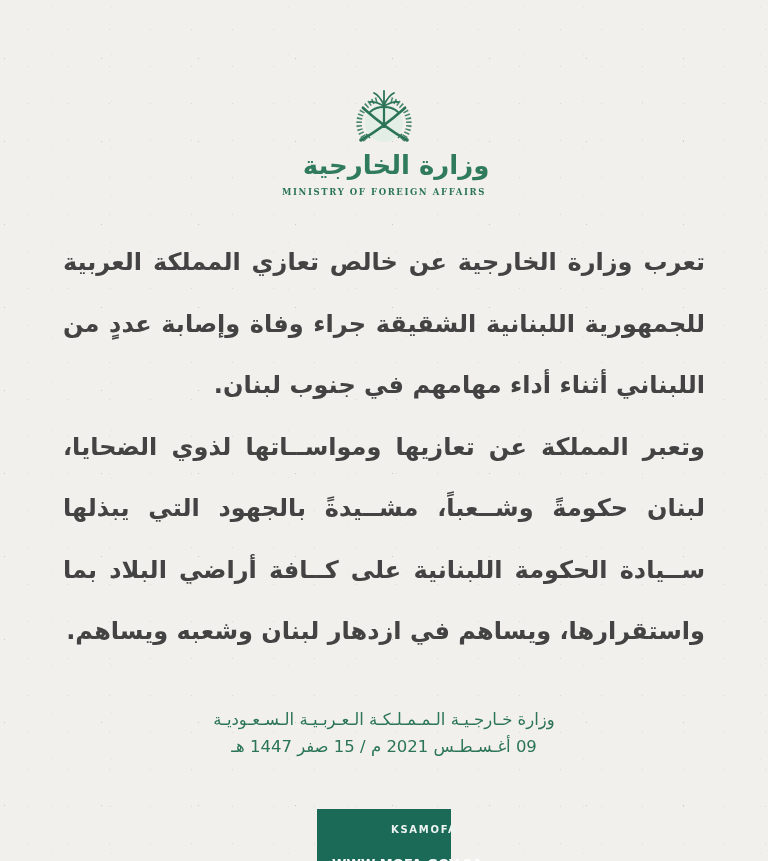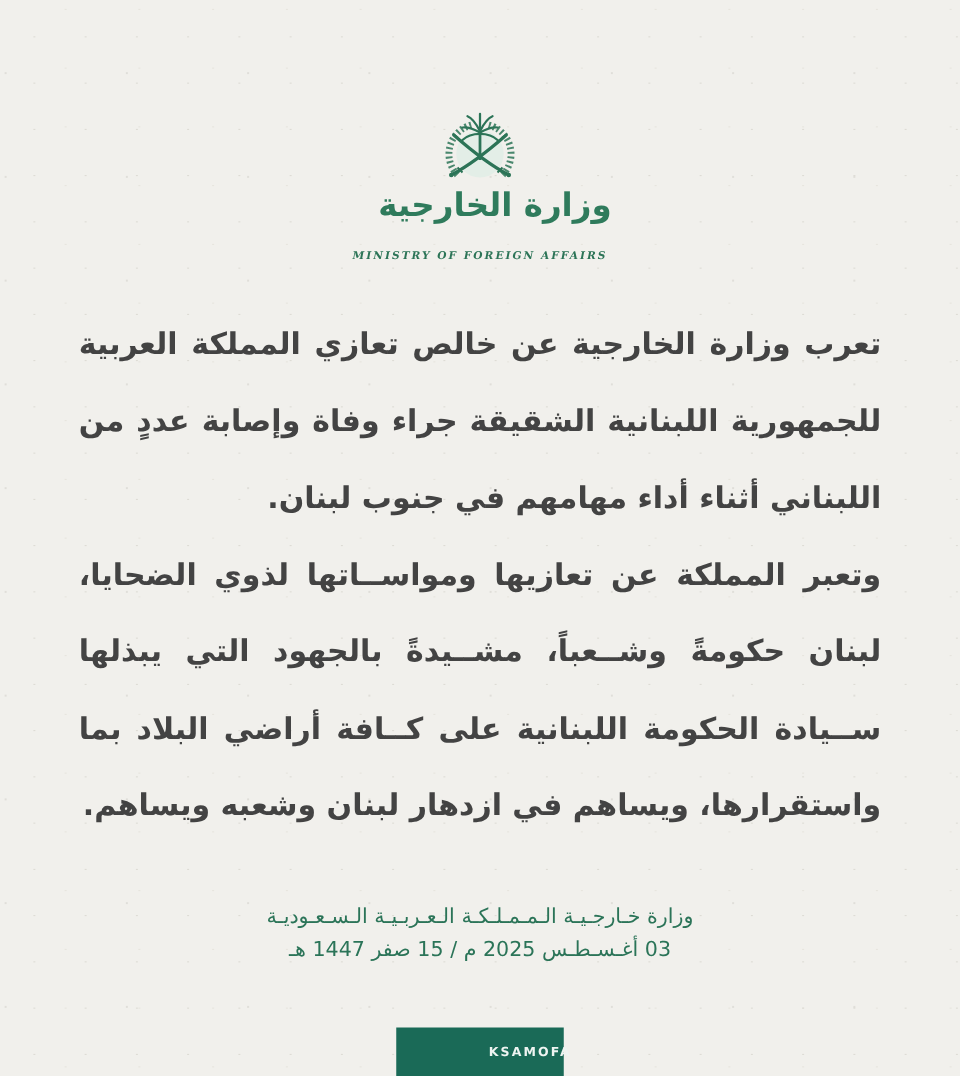--- a/index.html
+++ b/index.html
@@ -13,22 +13,22 @@
     background-size:41px 37px, 59px 47px, 97px 83px;
     background-position:7px 11px, 23px 31px, 53px 17px;
     font-family:"DejaVu Sans", sans-serif;
   }
   .logo-block{padding-top:83px;text-align:center;}
   .emblem{display:block;margin:0 auto;width:84px;height:66px;}
   .calligraphy{
     margin-top:1px;font-size:26px;font-weight:bold;color:#2f7b5c;line-height:30px;padding-left:24px;
   }
   .ministry-en{
-    margin-top:20px;font-size:8.5px;font-weight:bold;letter-spacing:1.6px;
-    color:#2c7457;font-family:"DejaVu Serif", serif;font-style:italic;
+    margin-top:7px;font-size:8.5px;font-weight:bold;letter-spacing:1.6px;
+    color:#2c7457;font-family:"DejaVu Serif", serif;
   }
   .statement{
     width:642px;margin:47px auto 0;direction:rtl;
     color:#434343;font-weight:bold;font-size:24px;
   }
   .line{
     line-height:37.5px;height:37.5px;overflow:hidden;
     text-align:justify;text-align-last:justify;white-space:normal;
   }
   .line.end{text-align:center;text-align-last:right;}
@@ -90,21 +90,21 @@
     <div class="para2">
       <p class="line">وتعبر المملكة عن تعازيها ومواســاتها لذوي الضحايا، وتضامنها مع</p>
       <p class="line">لبنان حكومةً وشــعباً، مشــيدةً بالجهود التي يبذلها الجيش لبســط</p>
       <p class="line">ســيادة الحكومة اللبنانية على كــافة أراضي البلاد بما يضمن أمنها</p>
       <p class="line end">واستقرارها، ويساهم في ازدهار لبنان وشعبه ويساهم.</p>
     </div>
   </div>
 
   <div class="signature">
     <div>وزارة خـارجـيـة الـمـمـلـكـة الـعـربـيـة الـسـعـوديـة</div>
-    <div>03 أغـسـطـس 2025 م / 15 صفر 1447 هـ</div>
+    <div>09 أغـسـطـس 2021 م / 15 صفر 1447 هـ</div>
   </div>
 
   <div class="footer-card">
     <div class="social-row">
       <svg width="15" height="11" viewBox="0 0 15 11">
         <rect width="15" height="11" rx="2.6" fill="#ffffff"></rect>
         <path d="M6 2.9l4.2 2.6L6 8.1z" fill="#1a6a57"></path>
       </svg>
       <svg width="11" height="11" viewBox="0 0 11 11">
         <rect width="11" height="11" rx="2" fill="#ffffff"></rect>

